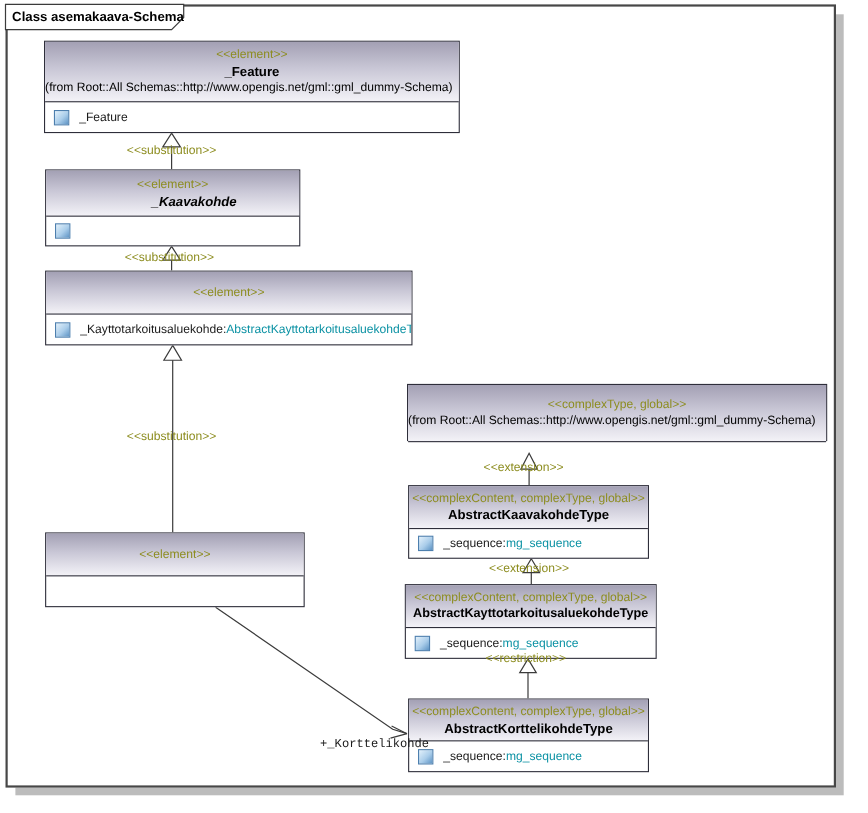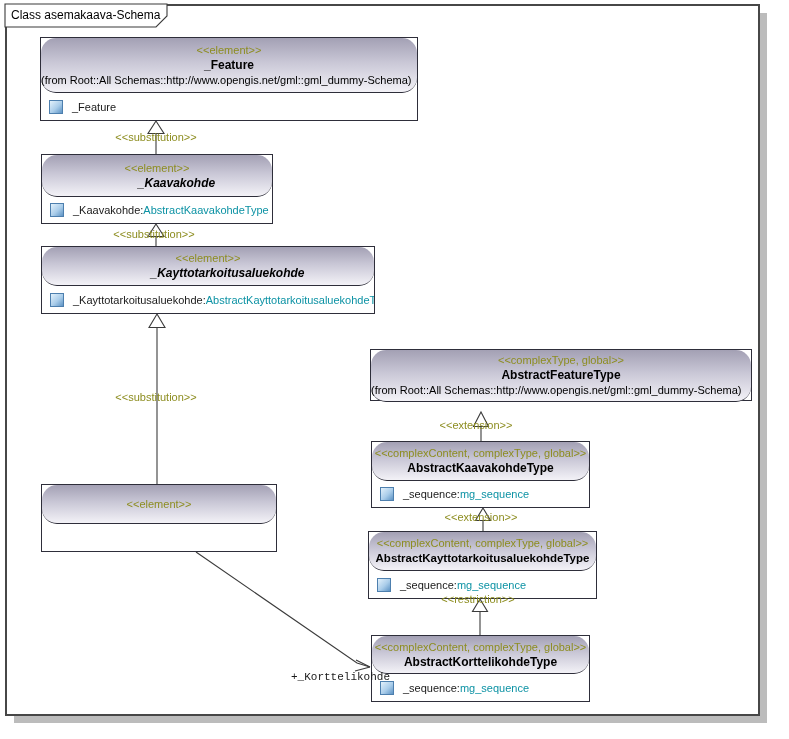--- a/index.html
+++ b/index.html
@@ -5,27 +5,27 @@
   html,body{margin:0;padding:0;background:#fff;}
   body{font-family:"Liberation Sans",sans-serif;-webkit-font-smoothing:antialiased;}
   #canvas{position:relative;width:789px;height:739px;background:#fff;overflow:hidden;}
 
   .frame{position:absolute;left:5px;top:4px;width:755px;height:712px;box-sizing:border-box;
          border:2px solid #474747;background:#fff;box-shadow:8px 8px 0 -1px #bcbcbc;}
 
   svg.wires{position:absolute;left:0;top:0;z-index:2;}
   svg.wires line, svg.wires path{stroke:#3b3b3b;stroke-width:1.1;}
 
-  .tab-label{position:absolute;left:11px;top:8px;z-index:3;font-size:12px;font-weight:normal;color:#000;white-space:nowrap;}
+  .tab-label{position:absolute;left:11px;top:8px;z-index:3;font-size:12px;font-weight:bold;color:#000;white-space:nowrap;}
 
   .uml-box{position:absolute;z-index:3;box-sizing:border-box;background:#fff;
            border:1px solid #2e2e3a;display:flex;flex-direction:column;}
   .uml-head{background:linear-gradient(to bottom,#a3a0b4 0%,#c9c7d6 45%,#f3f2f7 100%);
             border-bottom:1px solid #2e2e3a;box-sizing:border-box;flex:0 0 auto;
-            display:flex;flex-direction:column;justify-content:center;border-radius:15px;}
+            display:flex;flex-direction:column;justify-content:center;}
   .stereo{font-size:11px;line-height:14px;color:#8d8d20;text-align:center;white-space:nowrap;}
   .uml-name{font-size:12px;line-height:16px;font-weight:bold;color:#000;text-align:center;white-space:nowrap;}
   .italic .uml-name{font-style:italic;margin-left:39px;}
   .uml-from{font-size:11px;line-height:15px;color:#000;text-align:left;white-space:nowrap;}
   .uml-attrs{flex:1 1 auto;display:flex;align-items:center;padding-left:8px;overflow:hidden;}
   .attr-row{display:flex;align-items:center;gap:9px;white-space:nowrap;font-size:11px;}
   .attr-icon{width:12px;height:12px;flex:0 0 auto;border:1px solid #4d7fae;
              background:linear-gradient(135deg,#e3f1fb 0%,#aacdea 55%,#5d93c4 100%);}
   .attr-name{color:#1a1a1a;}
   .attr-type{color:#0c92a4;}
@@ -98,42 +98,39 @@
   </div>
 
   <div class="uml-box italic" style="left:41px;top:154px;width:232px;height:70px;">
     <div class="uml-head" style="height:42px;">
       <div class="stereo">&lt;&lt;element&gt;&gt;</div>
       <div class="uml-name">_Kaavakohde</div>
     </div>
     <div class="uml-attrs">
       <div class="attr-row">
         <span class="attr-icon"></span>
-        <span><span class="attr-name">_Kaavakohde:</span><span class="attr-type">AbstractKaavakohdeType</span></span>
       </div>
     </div>
   </div>
 
   <div class="uml-box italic" style="left:41px;top:246px;width:334px;height:68px;">
     <div class="uml-head" style="height:39px;">
       <div class="stereo">&lt;&lt;element&gt;&gt;</div>
-      <div class="uml-name">_Kayttotarkoitusaluekohde</div>
     </div>
     <div class="uml-attrs">
       <div class="attr-row">
         <span class="attr-icon"></span>
         <span><span class="attr-name">_Kayttotarkoitusaluekohde:</span><span class="attr-type">AbstractKayttotarkoitusaluekohdeType</span></span>
       </div>
     </div>
   </div>
 
   <div class="uml-box" style="left:370px;top:349px;width:382px;height:52px;">
     <div class="uml-head" style="height:52px;">
       <div class="stereo">&lt;&lt;complexType, global&gt;&gt;</div>
-      <div class="uml-name">AbstractFeatureType</div>
       <div class="uml-from">(from Root::All Schemas::http://www.opengis.net/gml::gml_dummy-Schema)</div>
     </div>
     <div class="uml-attrs"></div>
   </div>
 
   <div class="uml-box" style="left:371px;top:441px;width:219px;height:67px;">
     <div class="uml-head" style="height:39px;">
       <div class="stereo">&lt;&lt;complexContent, complexType, global&gt;&gt;</div>
       <div class="uml-name">AbstractKaavakohdeType</div>
     </div>

